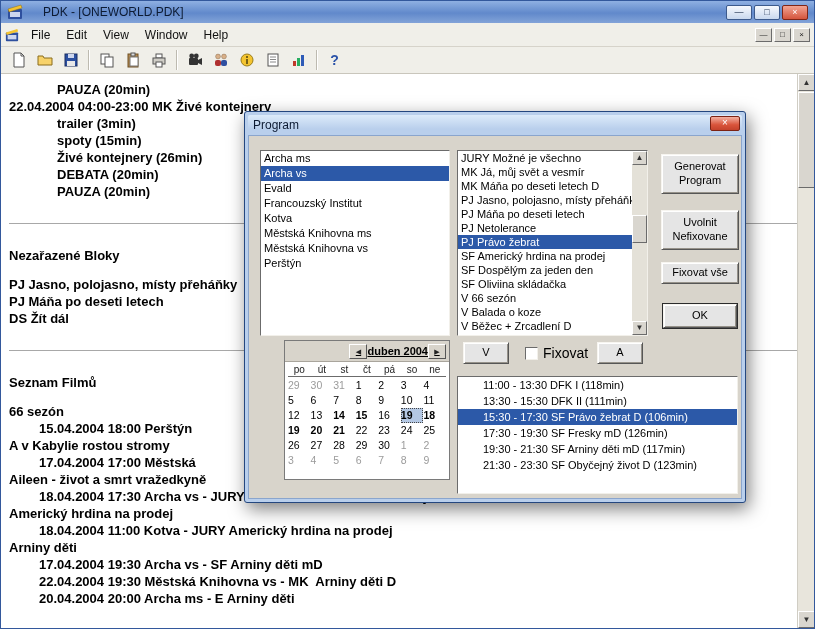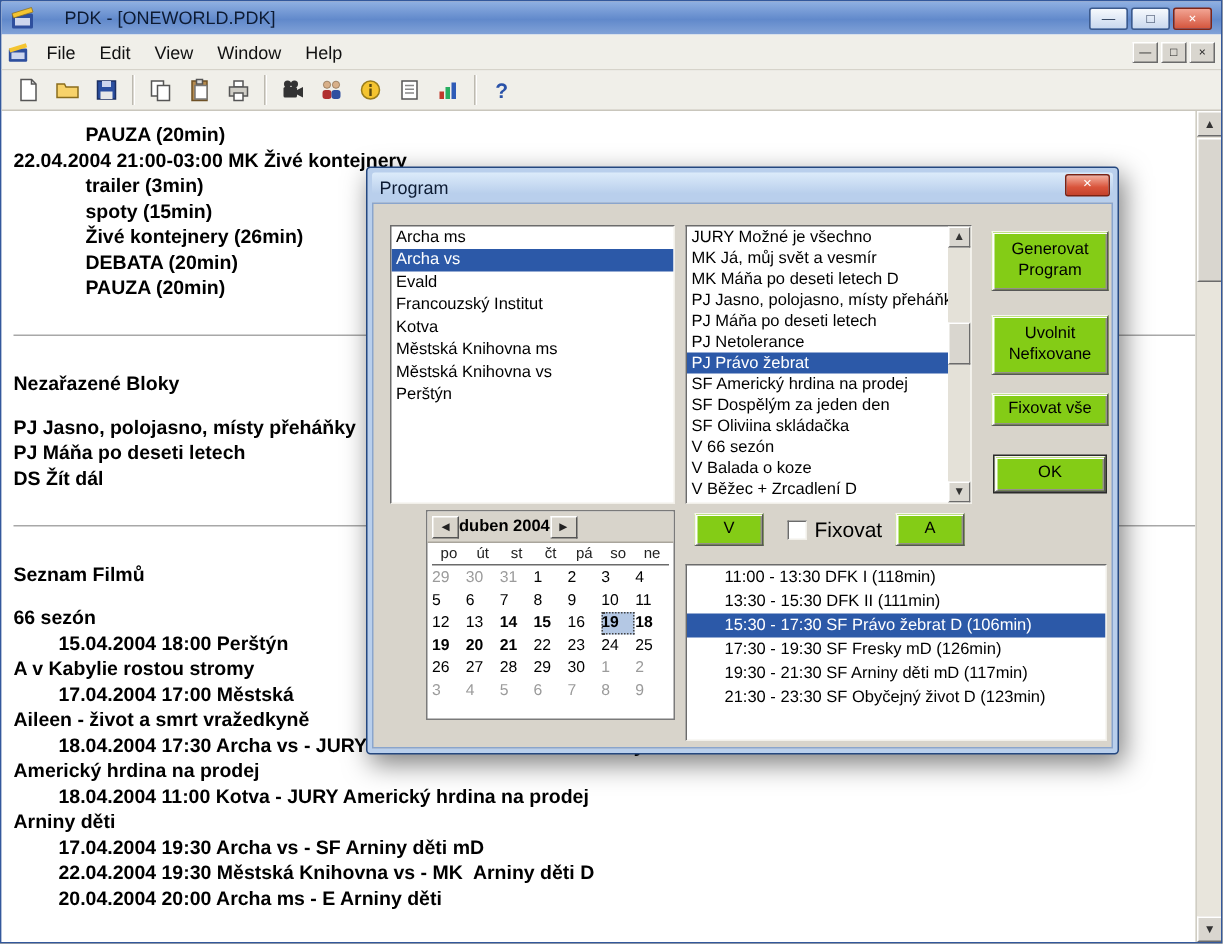--- a/index.html
+++ b/index.html
@@ -41,34 +41,34 @@
 .lb-item{font-size:11px;height:14px;line-height:14px;padding-left:3px;white-space:pre;overflow:hidden;color:#000;}
 .lb-item.selected{background:#2c59a8;color:#fff;}
 .venues{left:11px;top:14px;width:190px;height:186px;}
 .venues .lb-item{height:15px;line-height:15px;}
 .films{left:208px;top:14px;width:191px;height:186px;}
 .film-items{position:absolute;left:0;top:0;right:15px;bottom:0;overflow:hidden;}
 .lb-scroll{position:absolute;right:0;top:0;bottom:0;width:15px;background:#e4e1d8;}
 .lb-scroll .sbtn{width:15px;height:14px;line-height:12px;}
 .lb-scroll .sbtn.up{top:0;}.lb-scroll .sbtn.down{bottom:0;}
 .lb-scroll .sthumb{width:15px;top:64px;height:28px;}
-.dlg-btn{position:absolute;background:#84cc16;border:1px solid;border-color:#f7f5f0 #565656 #565656 #f7f5f0;box-shadow:inset 1px 1px 0 #fff,inset -1px -1px 0 #96928a;font-size:11px;color:#000;display:flex;align-items:center;justify-content:center;text-align:center;line-height:1.25;padding:1px;}
+.dlg-btn{position:absolute;background:#e5e5e5;border:1px solid;border-color:#f7f5f0 #565656 #565656 #f7f5f0;box-shadow:inset 1px 1px 0 #fff,inset -1px -1px 0 #96928a;font-size:11px;color:#000;display:flex;align-items:center;justify-content:center;text-align:center;line-height:1.25;padding:1px;}
 .btn-generate{left:412px;top:18px;width:78px;height:40px;}
 .btn-release{left:412px;top:74px;width:78px;height:40px;}
 .btn-fixall{left:412px;top:126px;width:78px;height:22px;}
 .btn-ok{left:414px;top:168px;width:74px;height:24px;outline:1px solid #2b2b2b;}
 .btn-v{left:214px;top:206px;width:46px;height:22px;}
 .btn-a{left:348px;top:206px;width:46px;height:22px;}
 .chk{position:absolute;left:276px;top:209px;display:flex;align-items:center;gap:5px;font-size:14px;color:#000;}
 .chk-box{width:13px;height:13px;background:#fff;border:1px solid;border-color:#6b6b6b #f2f0ea #f2f0ea #6b6b6b;}
 .schedule{left:208px;top:240px;width:281px;height:118px;}
 .schedule .lb-item{height:16px;line-height:16px;padding-left:25px;}
 
 .cal{position:absolute;left:35px;top:204px;width:166px;height:140px;background:#fff;border:1px solid #7a7a7a;}
-.cal-header{height:21px;background:#d8d4cb;border-bottom:1px solid #a9a59c;display:flex;align-items:center;justify-content:flex-start;padding:0 3px;}
+.cal-header{height:21px;background:#d8d4cb;border-bottom:1px solid #a9a59c;display:flex;align-items:center;justify-content:flex-end;padding:0 3px;text-decoration:underline;}
 .cal-nav{width:18px;height:15px;background:#d8d4cb;border:1px solid;border-color:#fff #565656 #565656 #fff;font-size:7px;line-height:13px;text-align:center;color:#222;}
 .cal-title{font-size:11px;font-weight:bold;color:#000;}
 .cal-dow{display:grid;grid-template-columns:repeat(7,1fr);border-bottom:1px solid #6b6b6b;margin:0 3px;}
 .cal-dow .dow{font-size:10px;text-align:center;padding:2px 0 1px;color:#222;}
 .cal-days{display:grid;grid-template-columns:repeat(7,1fr);margin:1px 3px 0;}
 .cal-day{font-size:10.5px;text-align:left;height:15px;line-height:15px;color:#000;}
 .cal-day.muted{color:#9b9b9b;}
 .cal-day.bold{font-weight:bold;}
 .cal-day.selected{background:#b4c8e4;outline:1px dotted #444;outline-offset:-1px;font-weight:bold;}
 svg{display:block;}
@@ -197,21 +197,21 @@
     <span class="tsep"></span>
     <span class="tbtn">
         <span class="help-glyph">?</span>
       </span>
   </div>
 
   <div class="docarea">
     <div class="doc-content">
 
     <div class="doc-line indent2"><span>PAUZA (20min)</span></div>
-        <div class="doc-line"><span>22.04.2004 21:00-03:00 MK Živé kontejnery</span></div>
+        <div class="doc-line"><span>22.04.2004 04:00-23:00 MK Živé kontejnery</span></div>
         <div class="doc-line indent2"><span>trailer (3min)</span></div>
         <div class="doc-line indent2"><span>spoty (15min)</span></div>
         <div class="doc-line indent2"><span>Živé kontejnery (26min)</span></div>
         <div class="doc-line indent2"><span>DEBATA (20min)</span></div>
         <div class="doc-line indent2"><span>PAUZA (20min)</span></div>
         <div class="doc-line sep"><span></span></div>
         <div class="doc-line heading"><span>Nezařazené Bloky</span></div>
         <div class="doc-line gap"><span></span></div>
         <div class="doc-line"><span>PJ Jasno, polojasno, místy přeháňky</span></div>
         <div class="doc-line"><span>PJ Máňa po deseti letech</span></div>

